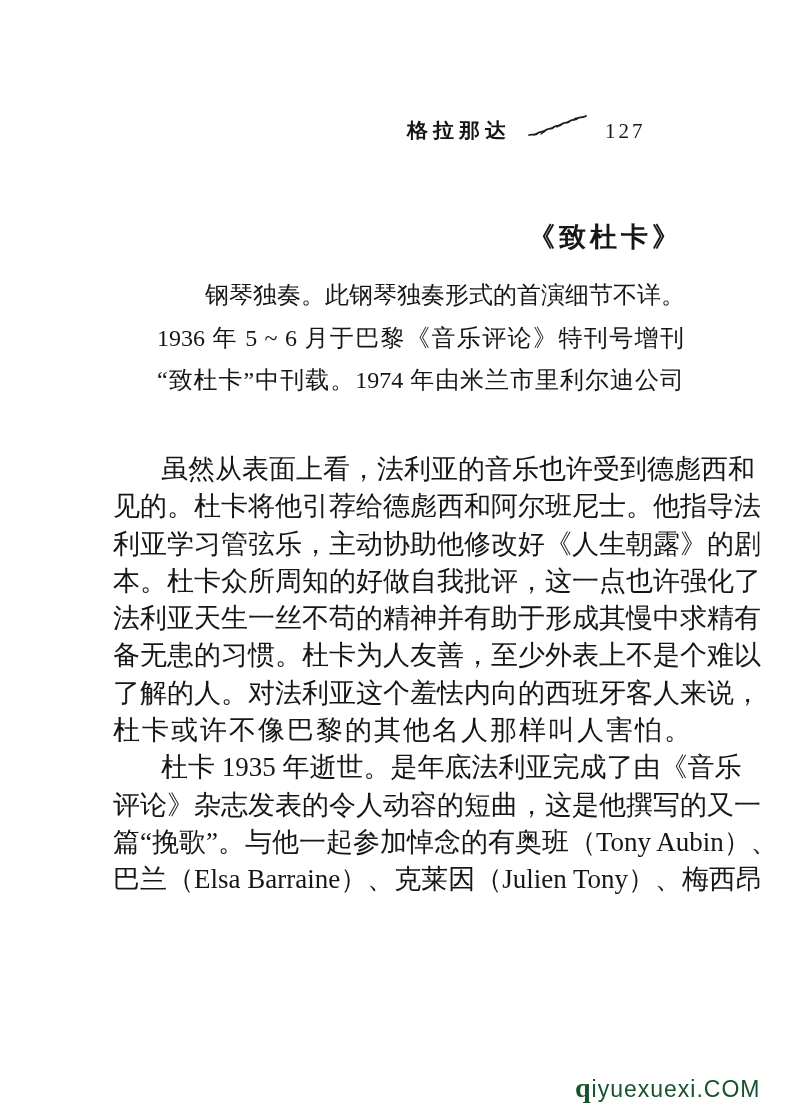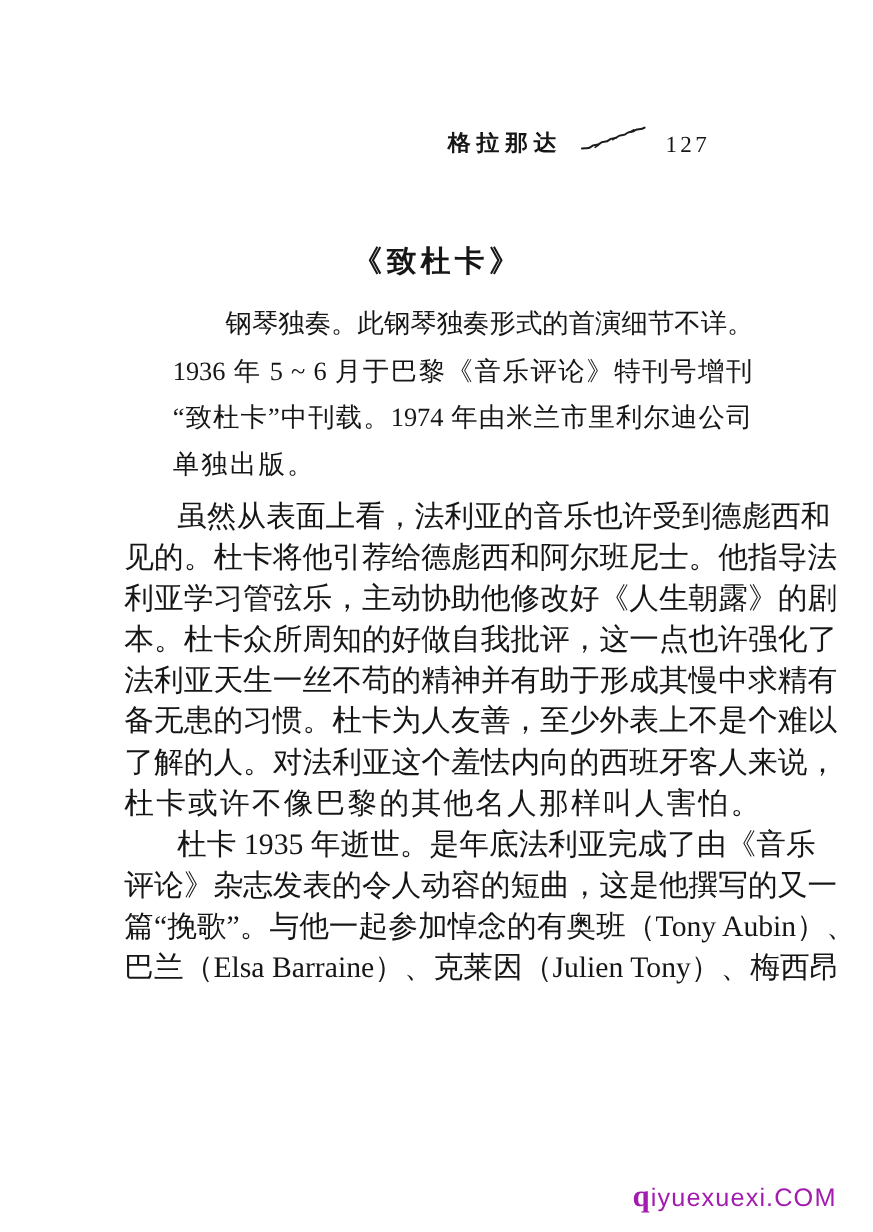--- a/index.html
+++ b/index.html
@@ -22,21 +22,21 @@
     transform:scaleY(.95);
   }
   .header-squiggle{position:absolute;left:527px;top:0px;}
   .page-number{
     position:absolute;left:605px;top:5px;
     font-size:21px;letter-spacing:3px;
   }
   
   .article-title{
     position:absolute;left:113px;top:219px;width:570px;
-    text-align:center;
+    text-align:right;
     font-size:27px;font-weight:700;letter-spacing:4px;
   }
   
   .line{
     text-align:justify;
     text-align-last:justify;
     white-space:nowrap;
   }
   .line.flush{text-align-last:left;letter-spacing:2px;}
   .line.indent{padding-left:48px;}
@@ -72,36 +72,35 @@
     </span>
     <span class="page-number">127</span>
   </div>
 
   <div class="article-title">《致杜卡》</div>
 
   <div class="intro-block">
     <div class="line indent">钢琴独奏。此钢琴独奏形式的首演细节不详。</div>
     <div class="line">1936 年 5 ~ 6 月于巴黎《音乐评论》特刊号增刊</div>
     <div class="line">“致杜卡”中刊载。1974 年由米兰市里利尔迪公司</div>
-    <div class="line flush">单独出版。</div>
   </div>
 
   <div class="main-block">
     <div class="line indent">虽然从表面上看，法利亚的音乐也许受到德彪西和</div>
     <div class="line">见的。杜卡将他引荐给德彪西和阿尔班尼士。他指导法</div>
     <div class="line">利亚学习管弦乐，主动协助他修改好《人生朝露》的剧</div>
     <div class="line">本。杜卡众所周知的好做自我批评，这一点也许强化了</div>
     <div class="line">法利亚天生一丝不苟的精神并有助于形成其慢中求精有</div>
     <div class="line">备无患的习惯。杜卡为人友善，至少外表上不是个难以</div>
     <div class="line">了解的人。对法利亚这个羞怯内向的西班牙客人来说，</div>
     <div class="line flush">杜卡或许不像巴黎的其他名人那样叫人害怕。</div>
 
     <div class="line indent">杜卡 1935 年逝世。是年底法利亚完成了由《音乐</div>
     <div class="line">评论》杂志发表的令人动容的短曲，这是他撰写的又一</div>
     <div class="line">篇“挽歌”。与他一起参加悼念的有奥班（Tony Aubin）、</div>
     <div class="line">巴兰（Elsa Barraine）、克莱因（Julien Tony）、梅西昂</div>
   </div>
 
-  <div class="watermark" style="color: #a21caf;">
+  <div class="watermark" style="color: #14532d;">
     <span class="wm-initial">q</span><span>iyuexuexi.COM</span>
   </div>
 
 </div>
 
 </body></html>

